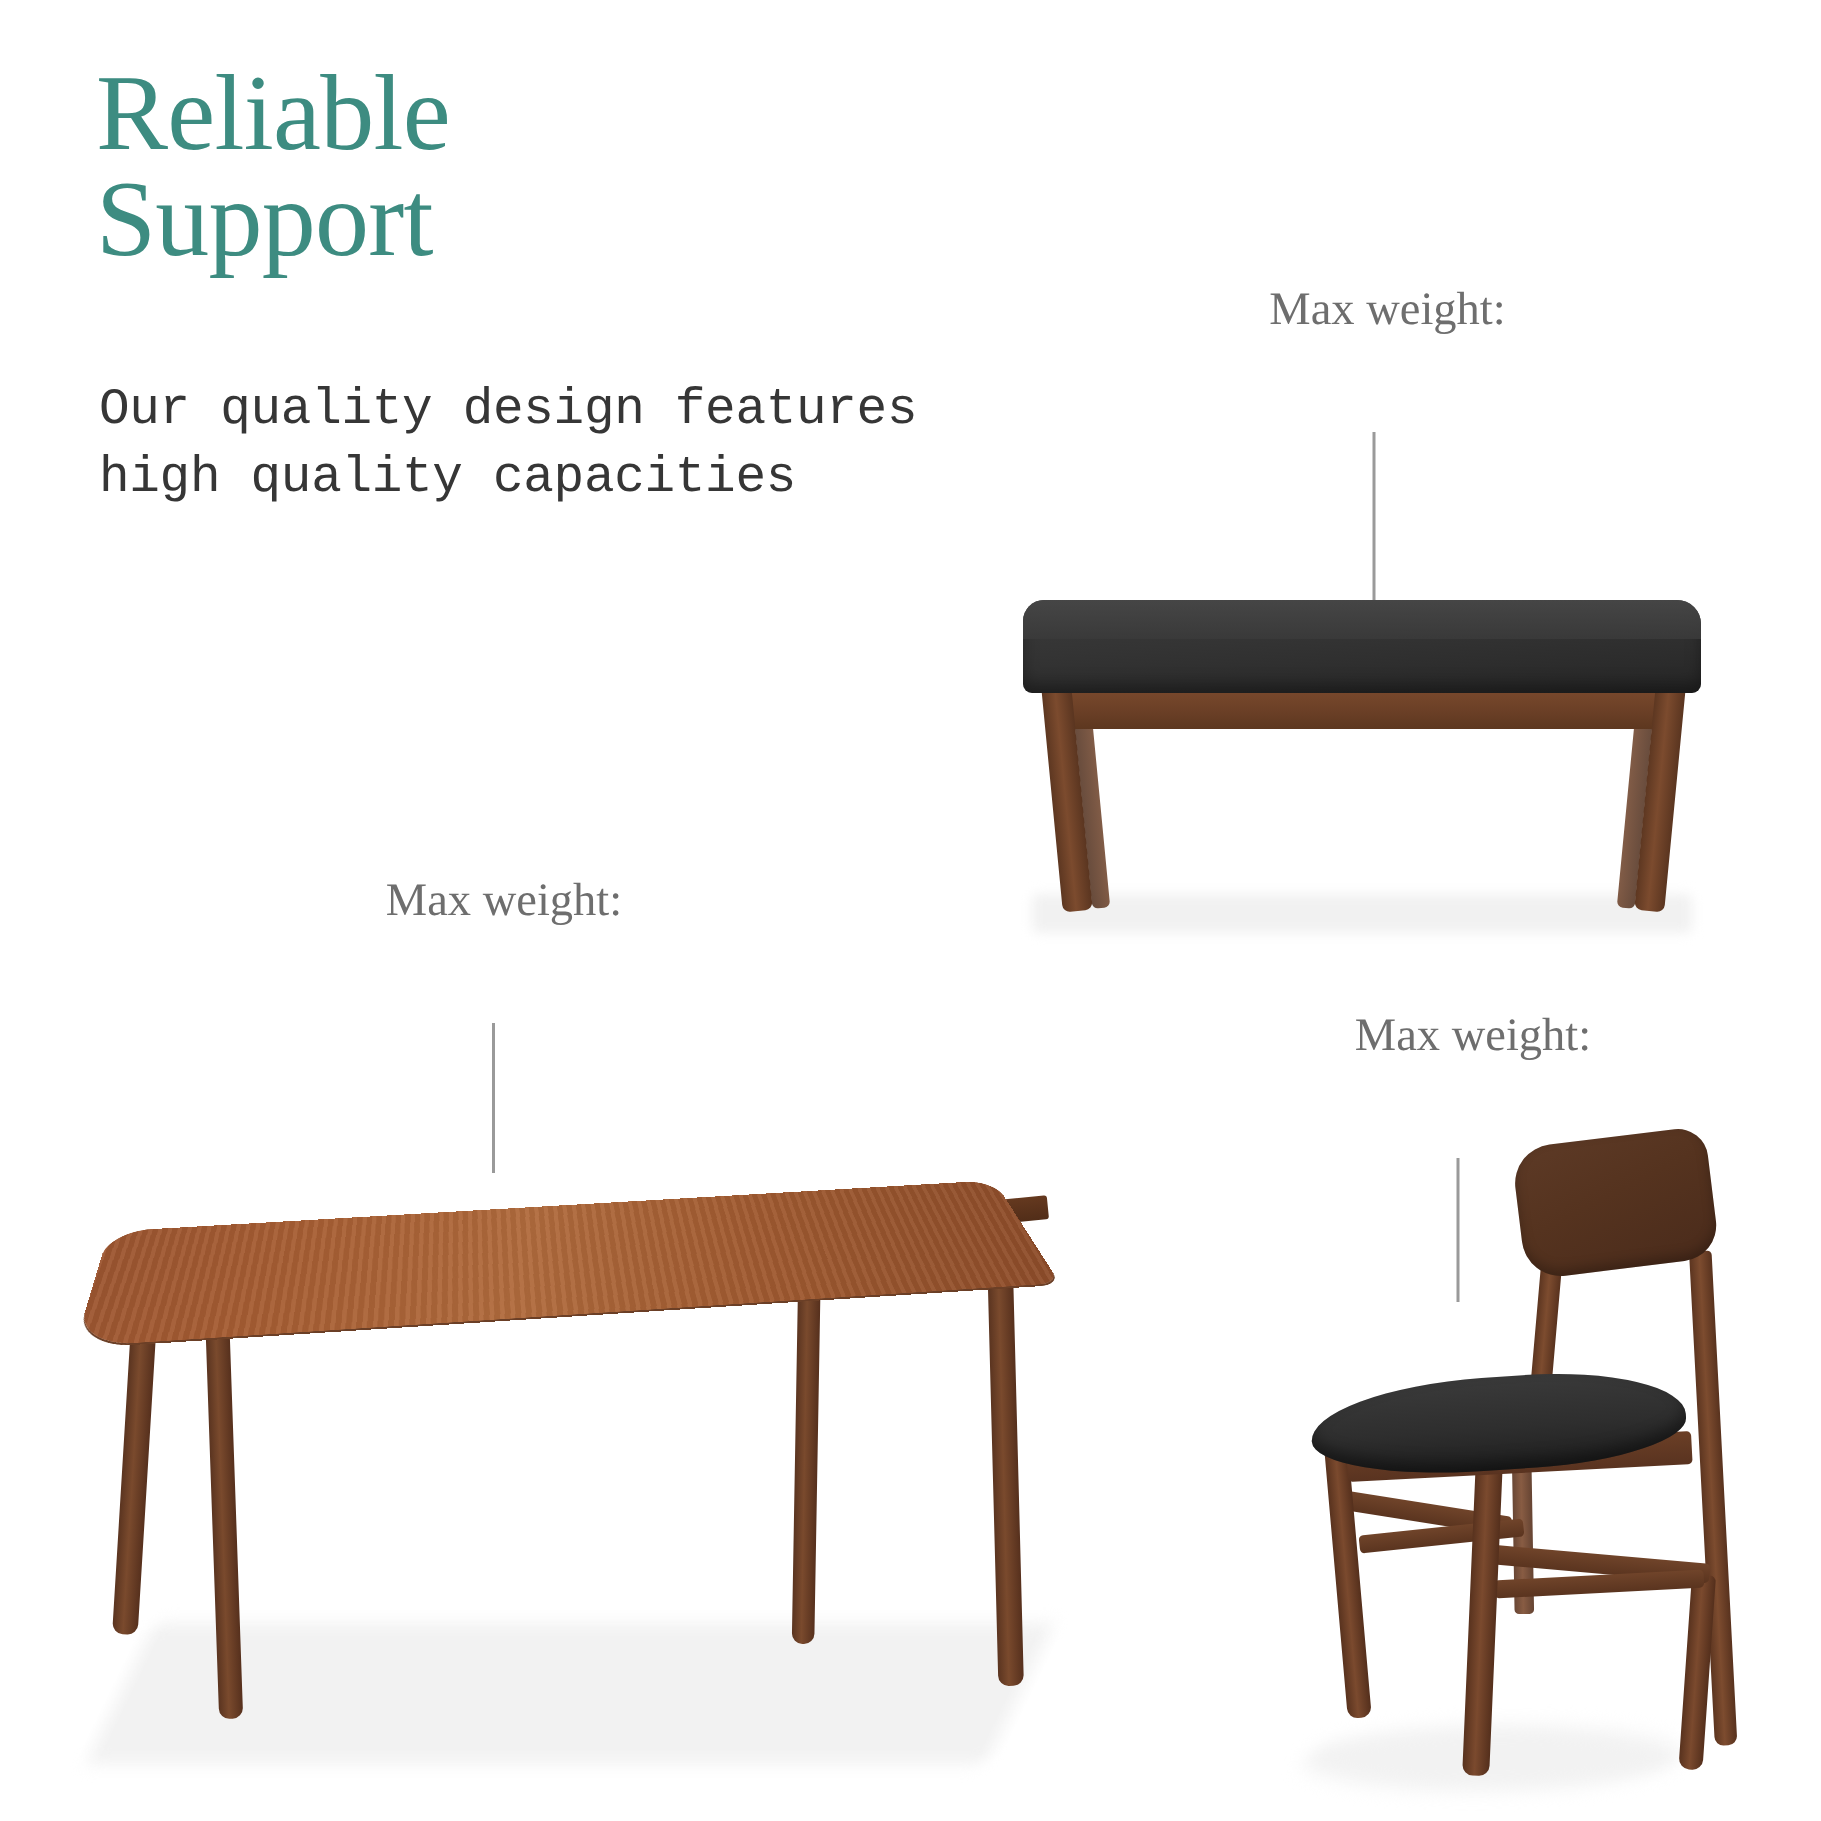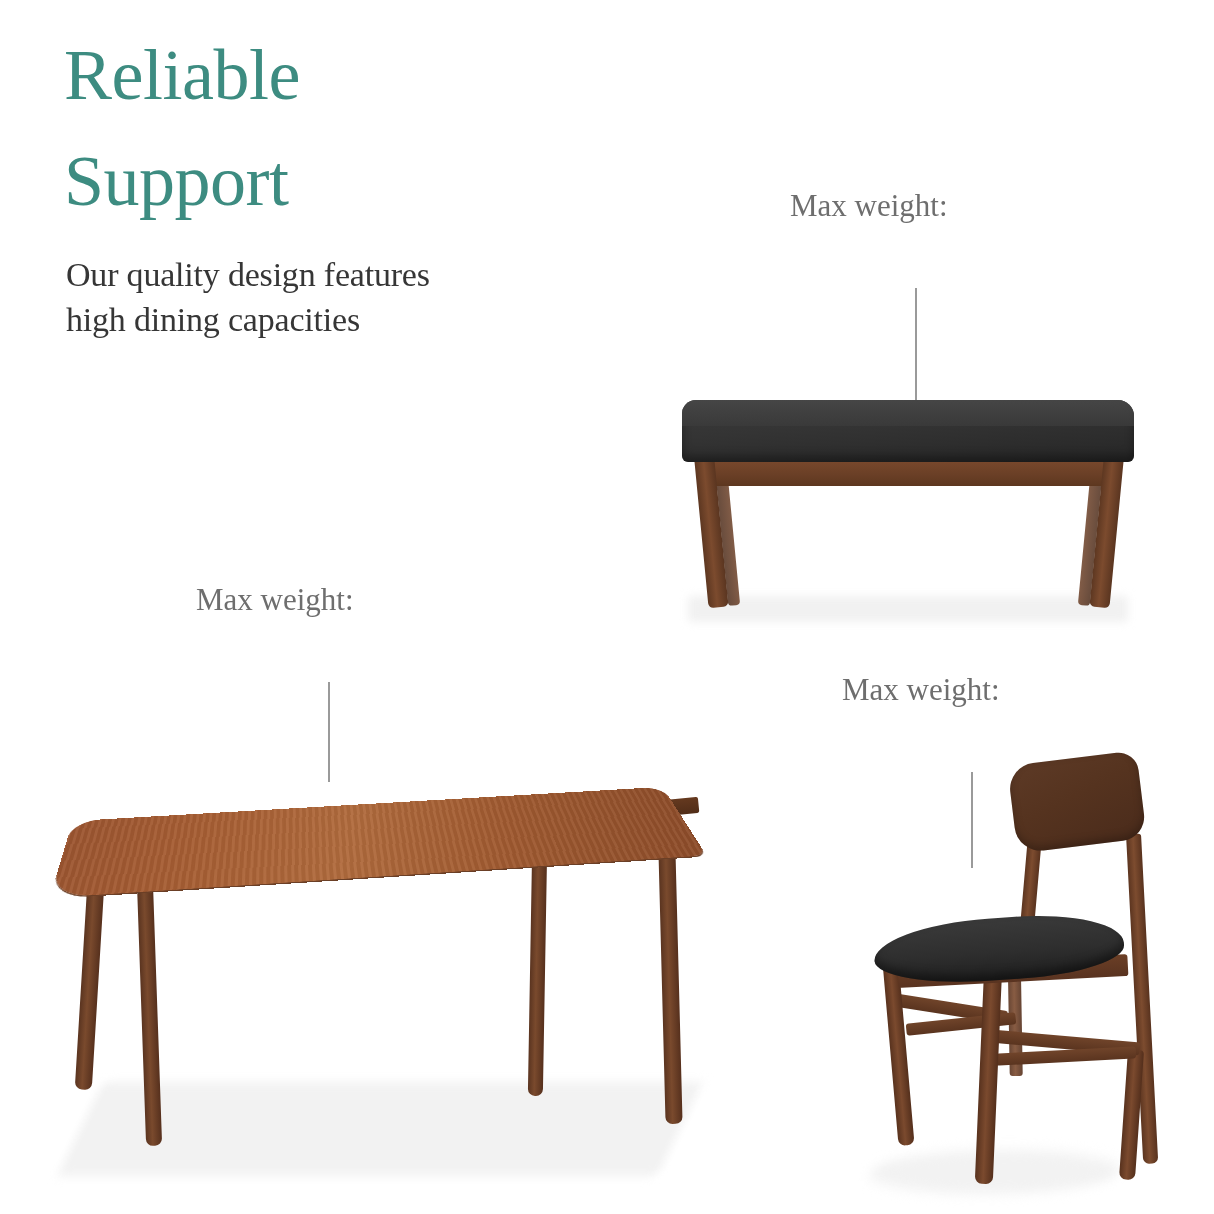--- a/index.html
+++ b/index.html
@@ -14,37 +14,38 @@
 
   
   .headline{
     position:absolute;left:64px;top:40px;width:560px;
     font-family:"Liberation Serif", serif;
     font-size:72px;line-height:0.98;
     font-weight:400;
     color:#3d8c81;
     letter-spacing:-0.5px;
   }
-  .headline .l2{display:block;margin-top:35px;}
+  .headline .l2{display:block;}
   .subcopy{
     position:absolute;left:66px;top:252px;width:560px;
-    font-family:Liberation Serif, serif;
+    font-family:Liberation Mono, monospace;
     font-size:34px;line-height:1.33;
     font-weight:300;
     color:#363636;
     letter-spacing:-0.2px;
   }
   .subcopy span{display:block;}
 
   
   .callout{
     position:absolute;
     font-family:"Liberation Serif", serif;
     font-size:31px;line-height:1.26;
     color:#6e6e6e;
+    text-align:center;
     white-space:nowrap;
   }
   .callout .val{display:block;}
   .leader{
     position:absolute;
     width:2px;
     background:#9a9a9a;
   }
 
   #callout-bench{left:790px;top:186px;width:270px;}
@@ -261,21 +262,21 @@
 
 <div class="stage">
 
   <div class="headline">
     <span>Reliable</span>
     <span class="l2">Support</span>
   </div>
 
   <div class="subcopy">
     <span>Our quality design features</span>
-    <span>high dining capacities</span>
+    <span>high quality capacities</span>
   </div>
 
   <div class="callout" id="callout-bench">
     <span>Max weight:</span>
   </div>
   <div class="leader" id="leader-bench"></div>
 
   <div class="callout" id="callout-table">
     <span>Max weight:</span>
   </div>

